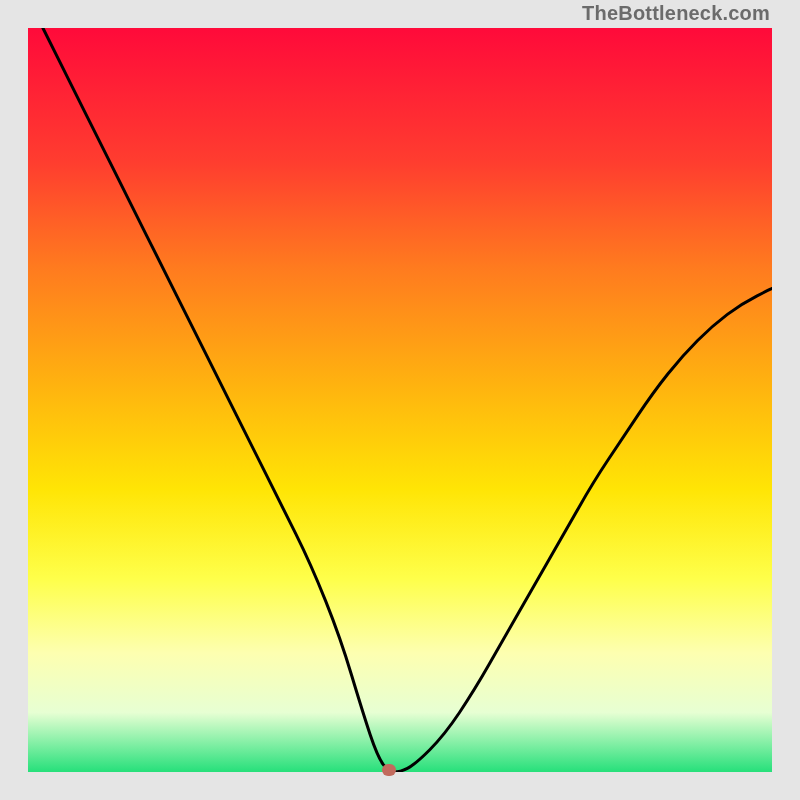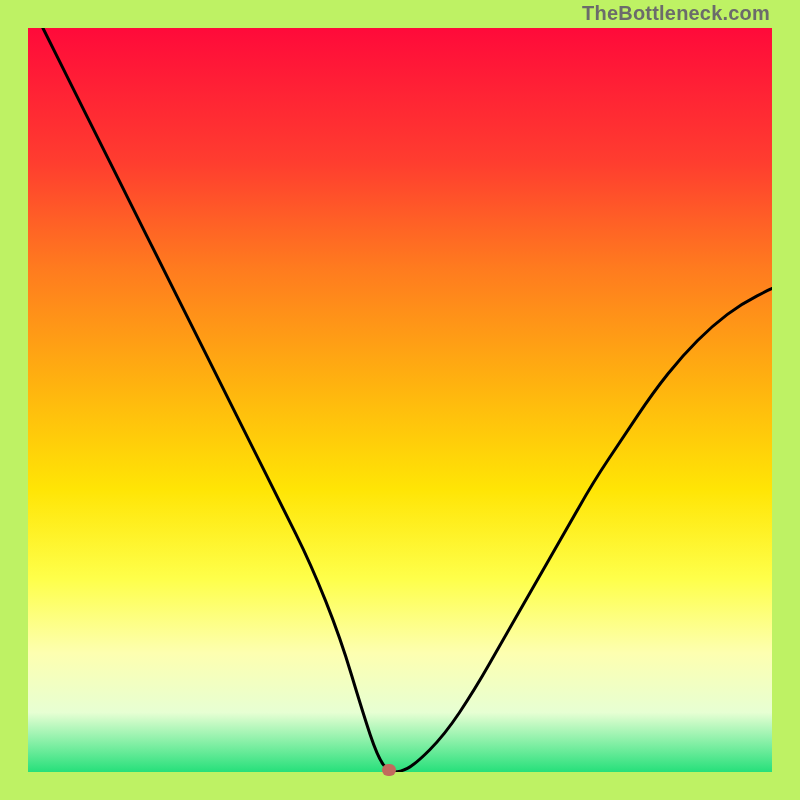--- a/index.html
+++ b/index.html
@@ -1,20 +1,20 @@
 <!DOCTYPE html>
 <html><head>
 <meta charset="utf-8">
 <style>
   * { margin: 0; padding: 0; box-sizing: border-box; }
   html, body { width: 800px; height: 800px; overflow: hidden; background: #000; }
   .outer {
     width: 800px;
     height: 800px;
-    background: #bef264;
+    background: #e5e5e5;
     position: relative;
   }
   .plot {
     position: absolute;
     left: 28px;
     top: 28px;
     width: 744px;
     height: 744px;
     background: linear-gradient(to bottom,
       #ff0a3a 0%,

